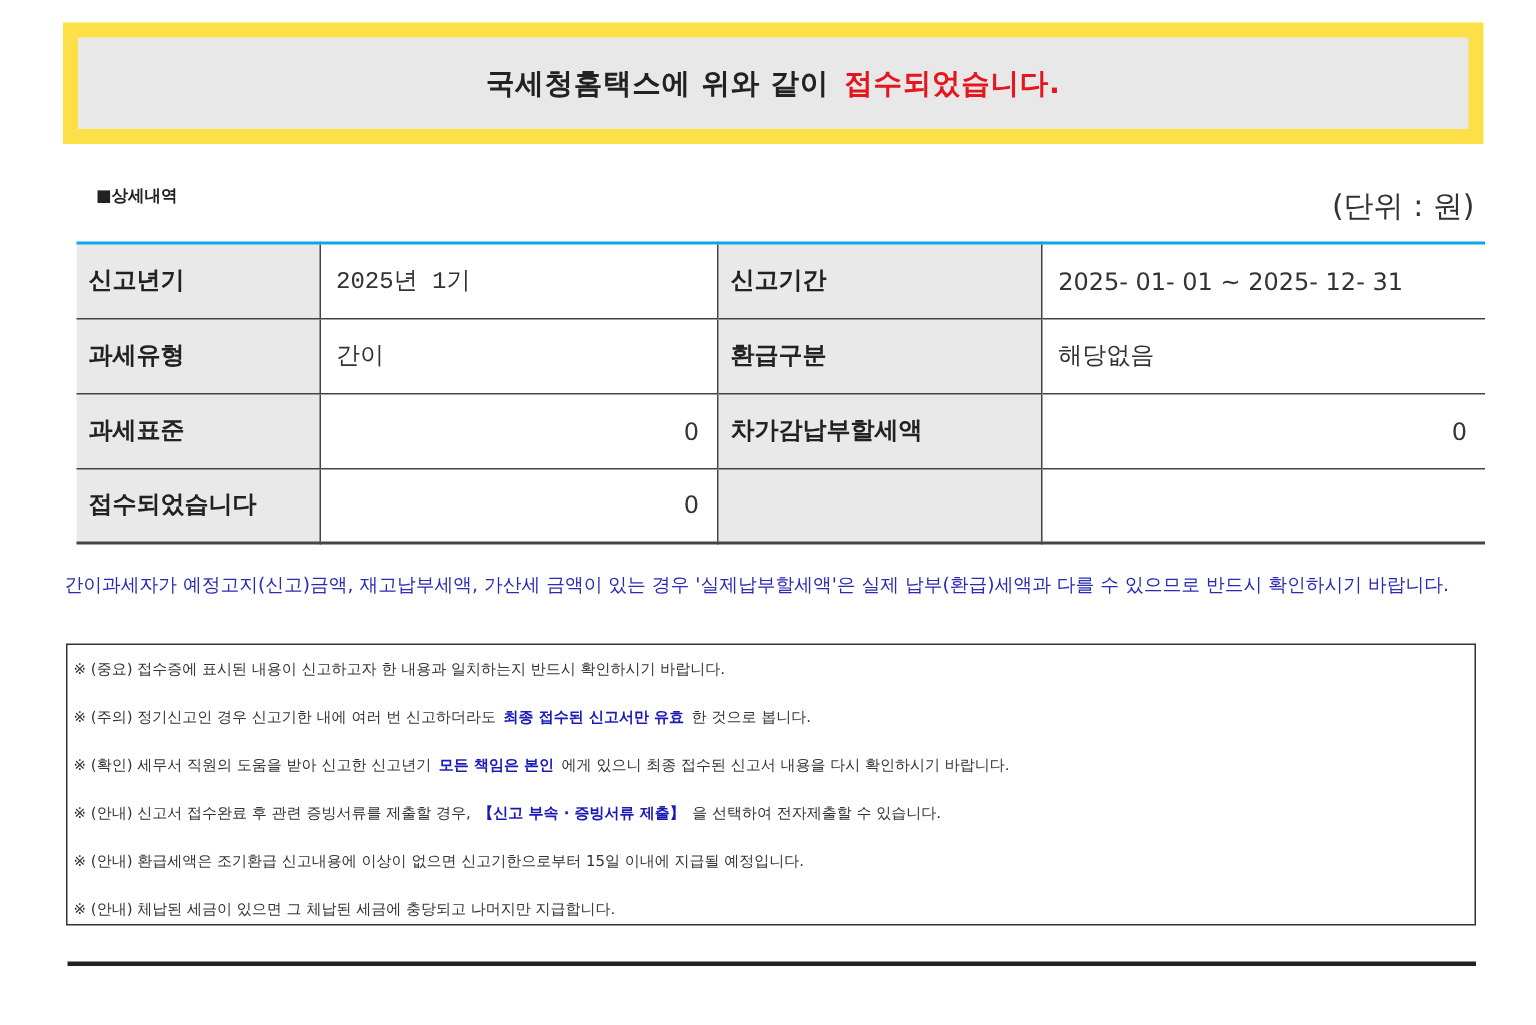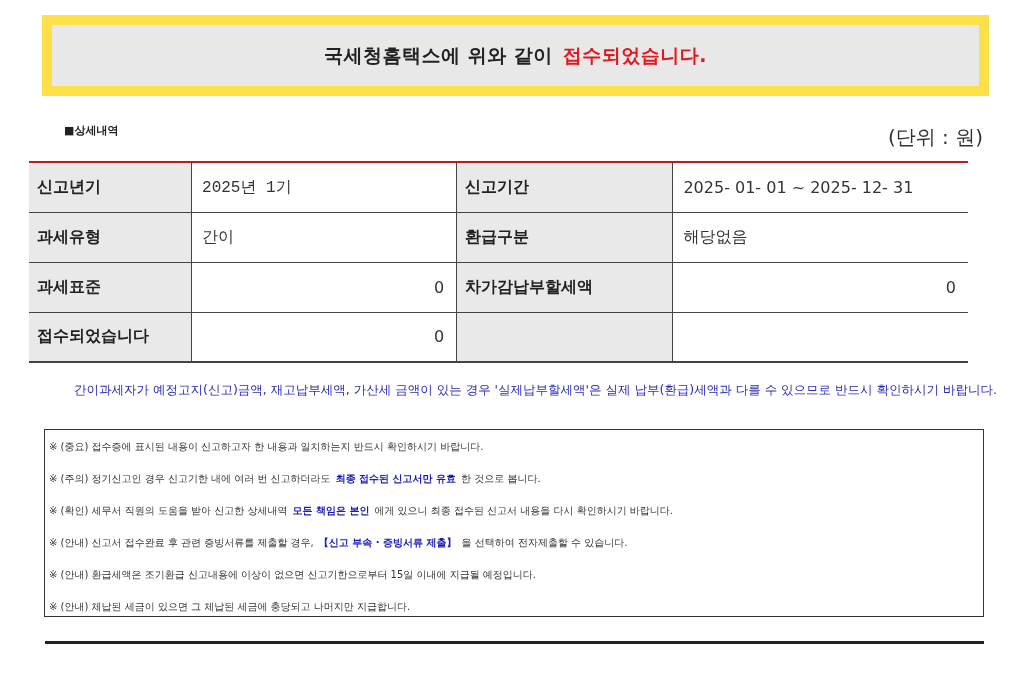--- a/index.html
+++ b/index.html
@@ -6,31 +6,31 @@
   body { width:1024px; height:683px; position:relative; overflow:hidden;
          font-family:"DejaVu Sans","Liberation Sans",sans-serif; color:#222; }
   .banner { position:absolute; left:42px; top:15px; width:947px; height:81px;
             background:#fde047; box-sizing:border-box; }
   .banner-inner { position:absolute; left:10px; top:10px; right:10px; bottom:10px;
                   background:#e8e8e8; display:flex; align-items:center; justify-content:center;
                   font-size:19px; font-weight:bold; color:#222; letter-spacing:0.5px; }
   .banner-inner .red { color:#e4161e; margin-left:10px; }
   .section-title { position:absolute; left:64px; top:123px; font-size:11px; font-weight:bold; color:#222; }
   .unit { position:absolute; right:41px; top:124px; font-size:20px; color:#333; }
-  table.detail { position:absolute; left:29px; top:161px; width:939px; border-collapse:collapse;
-                 border-top:2px solid #b91c1c; border-bottom:2px solid #444; }
+  table.detail { position:absolute; left:51px; top:161px; width:939px; border-collapse:collapse;
+                 border-top:2px solid #0ea5e9; border-bottom:2px solid #444; }
   table.detail td { border-top:1.5px solid #444; border-bottom:1.5px solid #444; height:50px;
                     box-sizing:border-box; font-size:16px; padding:0 10px; }
   table.detail td.th { background:#e9e9e9; font-weight:bold; color:#222; padding-left:8px; }
   table.detail td.v { background:#fff; color:#333; }
   table.detail td.num { text-align:right; padding-right:12px; }
   table.detail td + td { border-left:1.5px solid #444; }
   .c1 { width:157px; } .c2 { width:256px;font-family:Liberation Mono, monospace; } .c3 { width:209px; } .c4 { width:285px; }
-  .notice { position:absolute; left:57px; top:378px; width:940px; font-size:12.5px;
-            line-height:24px; color:#2a2ab5;text-align:right; }
+  .notice { position:absolute; left:43px; top:378px; width:940px; font-size:12.5px;
+            line-height:24px; color:#2a2ab5; }
   .info-box { position:absolute; left:44px; top:429px; width:940px; height:188px;
               border:1.5px solid #333; box-sizing:border-box; padding:4px 0 0 4px; }
   .info-line { font-size:10px; color:#333; height:32px; line-height:26px; white-space:nowrap; }
   .info-line .hl { color:#1a1ab8; font-weight:bold; margin:0 5px; }
   .bottom-rule { position:absolute; left:45px; top:641px; width:939px; height:3px; background:#222; }
 </style>
 </head>
 <body>
 
 <div class="banner">
@@ -75,21 +75,21 @@
 <div class="notice">간이과세자가 예정고지(신고)금액, 재고납부세액, 가산세 금액이 있는 경우 '실제납부할세액'은 실제 납부(환급)세액과 다를 수 있으므로 반드시 확인하시기 바랍니다.</div>
 
 <div class="info-box">
   <div class="info-line">
     <span>※ (중요) 접수증에 표시된 내용이 신고하고자 한 내용과 일치하는지 반드시 확인하시기 바랍니다.</span>
   </div>
   <div class="info-line">
     <span>※ (주의) 정기신고인 경우 신고기한 내에 여러 번 신고하더라도</span><span class="hl">최종 접수된 신고서만 유효</span><span>한 것으로 봅니다.</span>
   </div>
   <div class="info-line">
-    <span>※ (확인) 세무서 직원의 도움을 받아 신고한 상세내역</span><span class="hl">모든 책임은 본인</span><span>에게 있으니 최종 접수된 신고서 내용을 다시 확인하시기 바랍니다.</span>
+    <span>※ (확인) 세무서 직원의 도움을 받아 신고한 신고년기</span><span class="hl">모든 책임은 본인</span><span>에게 있으니 최종 접수된 신고서 내용을 다시 확인하시기 바랍니다.</span>
   </div>
   <div class="info-line">
     <span>※ (안내) 신고서 접수완료 후 관련 증빙서류를 제출할 경우,</span><span class="hl">【신고 부속 · 증빙서류 제출】</span><span>을 선택하여 전자제출할 수 있습니다.</span>
   </div>
   <div class="info-line">
     <span>※ (안내) 환급세액은 조기환급 신고내용에 이상이 없으면 신고기한으로부터 15일 이내에 지급될 예정입니다.</span>
   </div>
   <div class="info-line">
     <span>※ (안내) 체납된 세금이 있으면 그 체납된 세금에 충당되고 나머지만 지급합니다.</span>
   </div>

